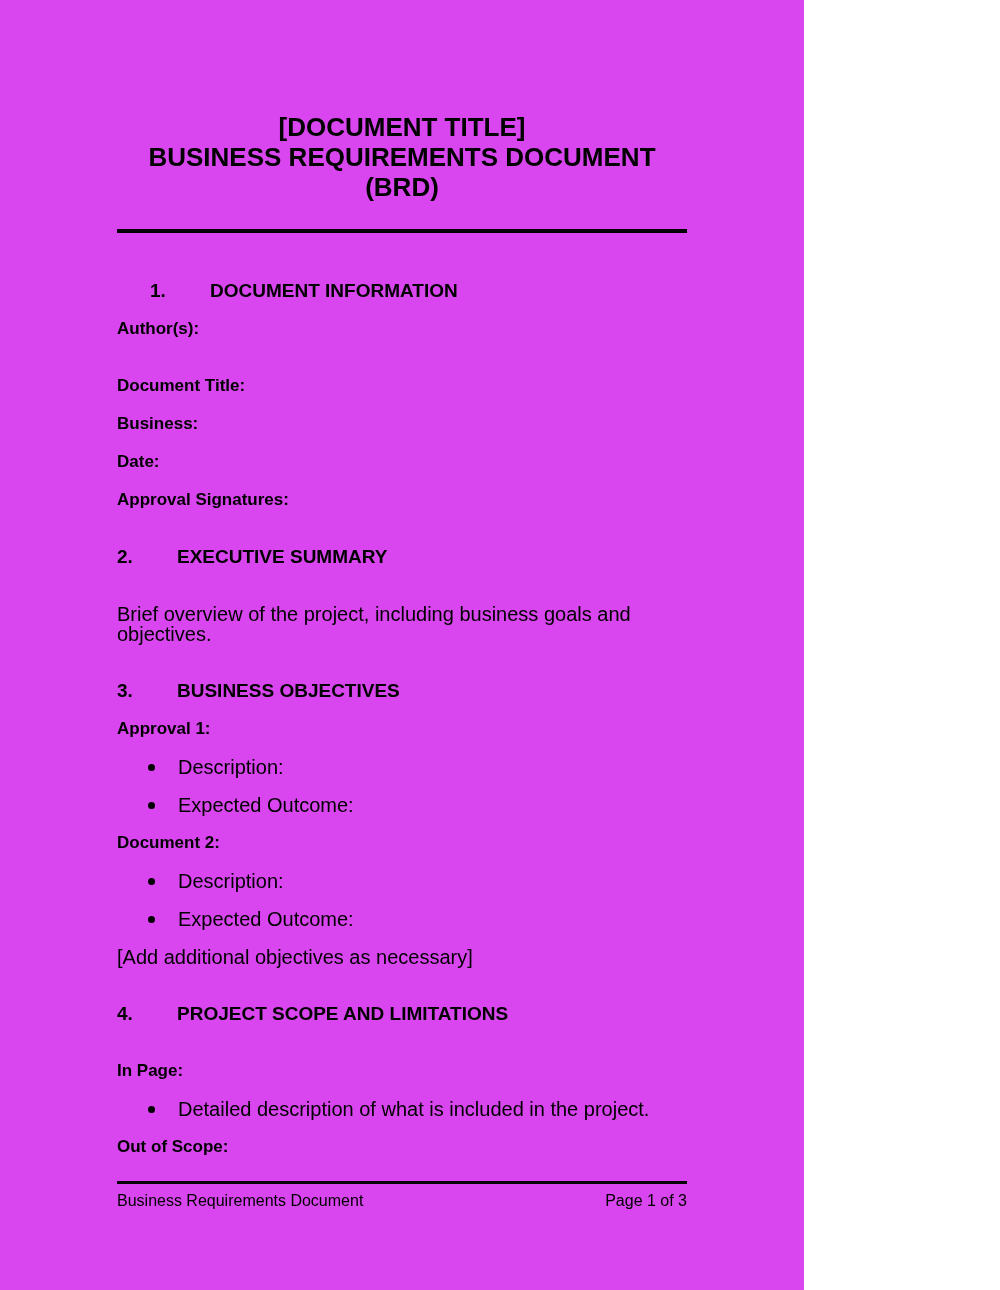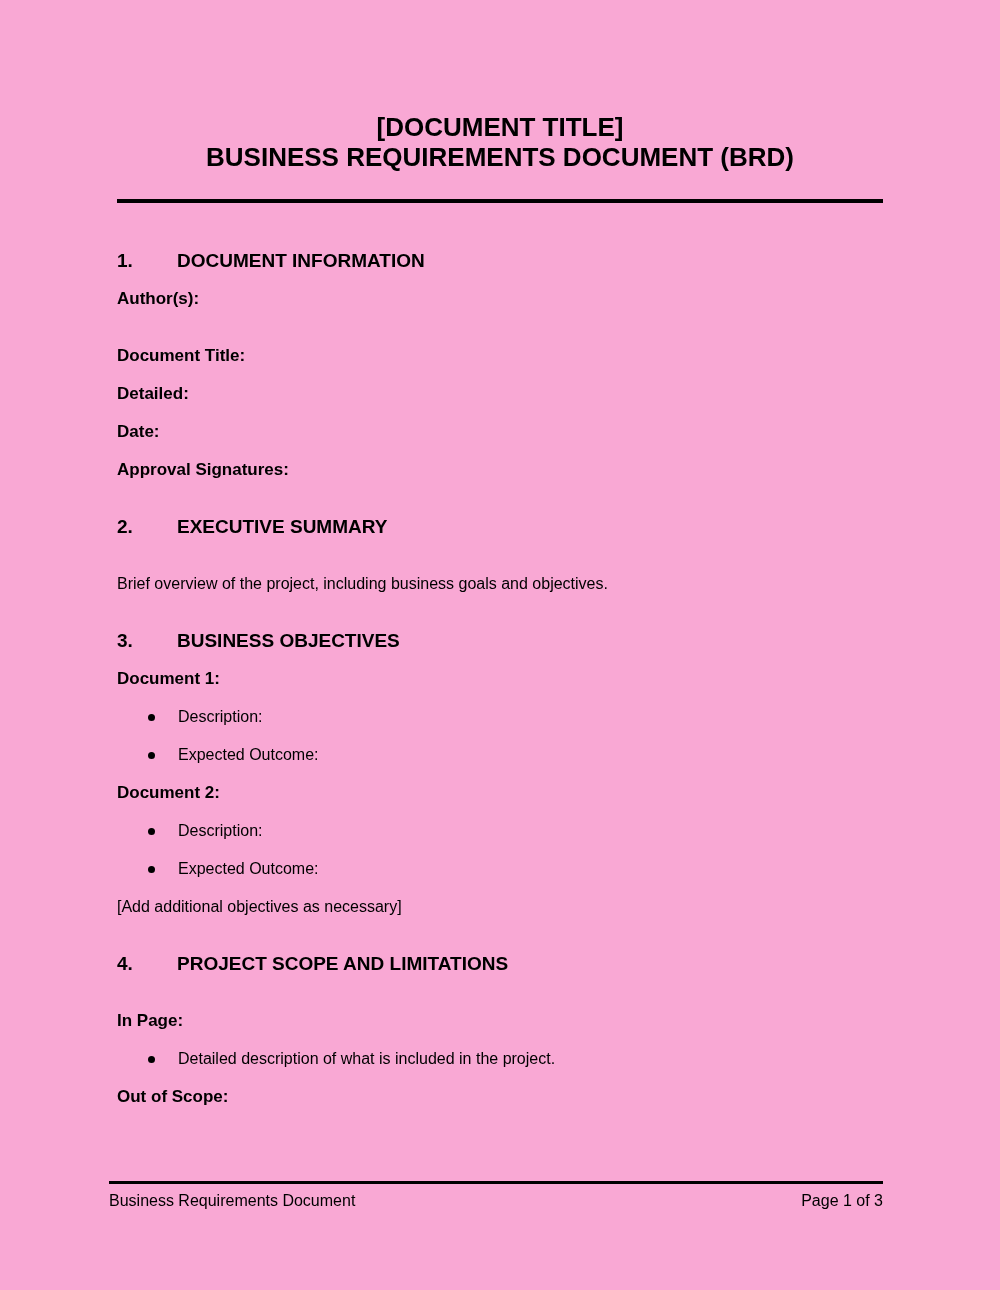--- a/index.html
+++ b/index.html
@@ -7,23 +7,23 @@
   body {
     width: 1000px;
     height: 1290px;
     font-family: "Liberation Sans", "DejaVu Sans", sans-serif;
     color: #000000;
     position: relative;
     overflow: hidden;
   }
   .page {
     position: relative;
-    width: 1000px;
+    width: 804px;
     height: 1290px;
-    background: #f9a8d4;
+    background: #d946ef;
   }
   .content {
     padding: 0 117px;
   }
 
   
   .doc-header { padding-top: 112px; text-align: center; }
   .doc-title {
     font-size: 26px;
     font-weight: bold;
@@ -32,32 +32,32 @@
   }
   .doc-title + .doc-title { }
   .title-rule {
     margin-top: 27px;
     height: 4px;
     background: #000000;
   }
 
   
   .line {
-    font-size: 16px;
+    font-size: 20px;
     line-height: 20px;
     margin-bottom: 18px;
     position: relative;
   }
   .gap-before { margin-top: 37px; } 
 
   .section-heading {
     font-size: 19px;
     font-weight: bold;
   }
-  .first-heading { margin-top: 48px; }
+  .first-heading { margin-top: 48px; margin-left: 33px; }
   .section-num {
     display: inline-block;
     width: 60px;
   }
   .label {
     font-size: 17px;
     font-weight: bold;
   }
 
   
@@ -68,21 +68,21 @@
     top: 7px;
     width: 7px;
     height: 7px;
     border-radius: 50%;
     background: #000000;
   }
 
   
   .footer {
     position: absolute;
-    left: 109px;
+    left: 117px;
     right: 117px;
     top: 1181px;
   }
   .footer-rule {
     height: 3px;
     background: #000000;
   }
   .footer-row {
     display: flex;
     justify-content: space-between;
@@ -102,33 +102,33 @@
     <div class="title-rule"></div>
   </header>
 
   <main class="content">
 
     <div class="line section-heading first-heading">
       <span class="section-num">1.</span><span>DOCUMENT INFORMATION</span>
     </div>
     <div class="line label">Author(s):</div>
     <div class="line label gap-before">Document Title:</div>
-    <div class="line label">Detailed:</div>
+    <div class="line label">Business:</div>
     <div class="line label">Date:</div>
     <div class="line label">Approval Signatures:</div>
 
     <div class="line section-heading gap-before">
       <span class="section-num">2.</span><span>EXECUTIVE SUMMARY</span>
     </div>
     <div class="line gap-before">Brief overview of the project, including business goals and objectives.</div>
 
     <div class="line section-heading gap-before">
       <span class="section-num">3.</span><span>BUSINESS OBJECTIVES</span>
     </div>
-    <div class="line label">Document 1:</div>
+    <div class="line label">Approval 1:</div>
     <div class="line bullet-item">
       <span class="bullet-dot"></span>
       <span>Description:</span>
     </div>
     <div class="line bullet-item">
       <span class="bullet-dot"></span>
       <span>Expected Outcome:</span>
     </div>
     <div class="line label">Document 2:</div>
     <div class="line bullet-item">

